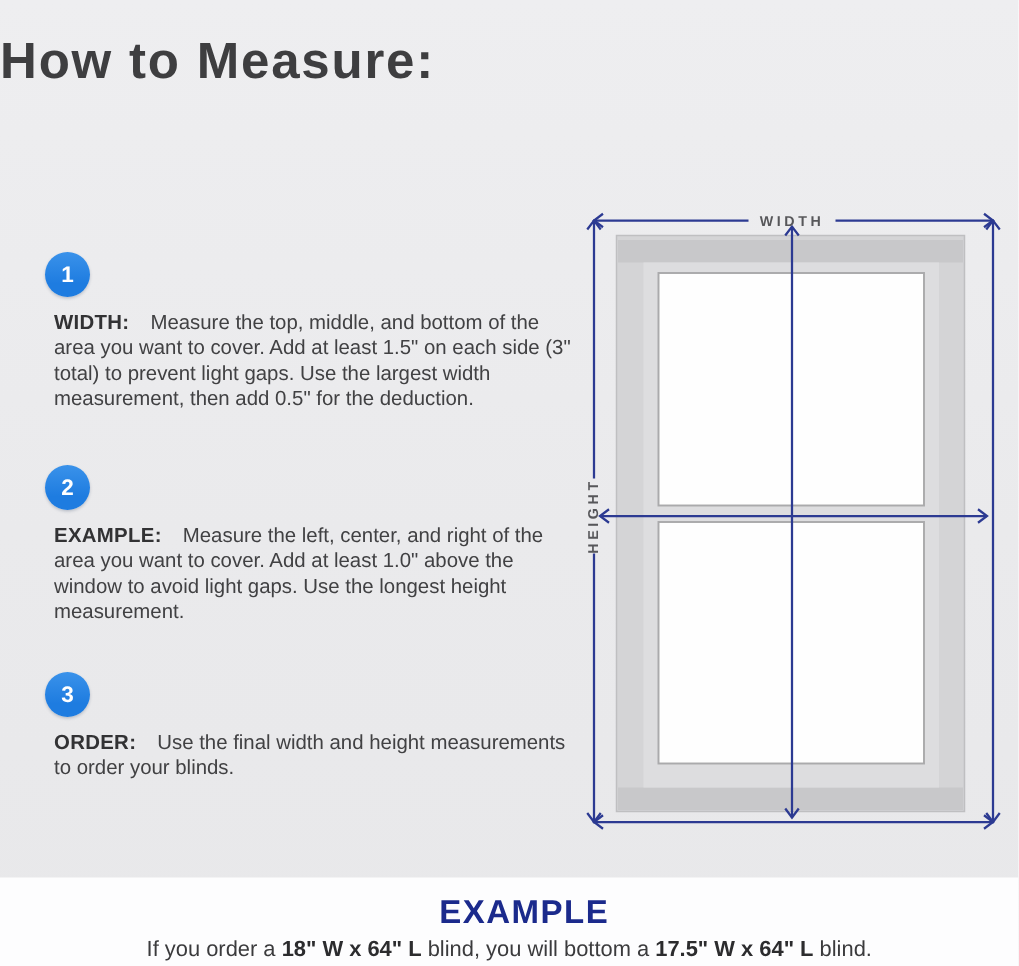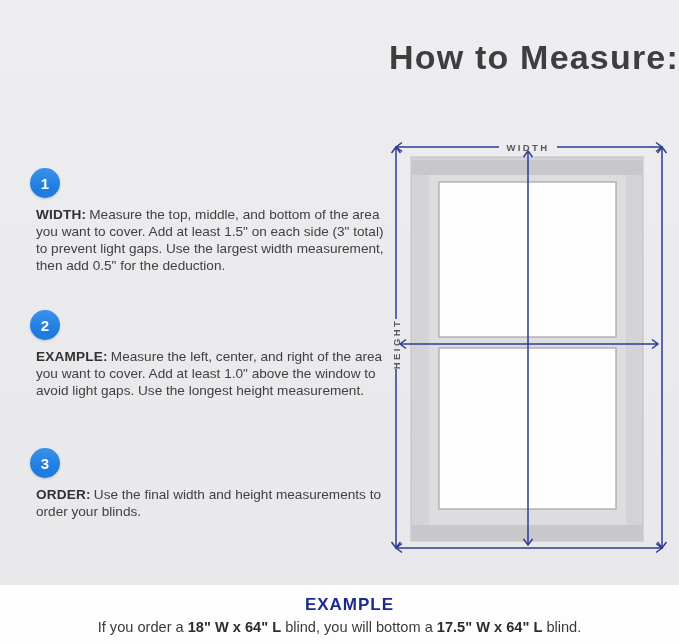--- a/index.html
+++ b/index.html
@@ -6,21 +6,21 @@
   .poster {
     position:relative;
     width:679px; height:644px;
     background:linear-gradient(180deg,#eeeef0 0%,#eaeaec 55%,#e8e8ea 100%);
     font-family:"Liberation Sans", sans-serif;
     overflow:hidden;
     color:#3e3e40;
   }
 
   
-  .title-block { position:absolute; top:40px; left:0; right:0; text-align:right; line-height:1; }
+  .title-block { position:absolute; top:24px; left:0; right:0; text-align:left; line-height:1; }
   .title-line1 { font-size:34px; font-weight:700; letter-spacing:1.2px; color:var(--title-gray,#3e3e40); }
   .title-line2 { margin-top:7px; white-space:nowrap; }
   .title-highlight {
     font-size:46px; font-weight:800; letter-spacing:1px;
     background:linear-gradient(100deg,#1d3fa0 0%,#2f7ce6 48%,#1d55c6 100%);
     -webkit-background-clip:text; background-clip:text;
     color:transparent;
   }
   .title-suffix { font-size:37px; font-weight:500; color:var(--title-gray,#3e3e40); letter-spacing:0.5px; }
 
@@ -28,38 +28,38 @@
   .step { position:absolute; left:30px; width:356px; }
   .step-1 { top:168px; } .step-2 { top:310px; } .step-3 { top:448px; }
   .step-badge {
     width:30px; height:30px; border-radius:50%;
     background:linear-gradient(180deg,#3a92ea 0%, var(--accent-blue,#1e7ce0) 70%);
     color:#fff; font-size:15px; font-weight:700;
     display:flex; align-items:center; justify-content:center;
     box-shadow:0 1px 2px rgba(40,60,90,.25);
   }
   .step-text { margin:9px 0 0 6px; font-size:13.6px; line-height:1.24; color:#414143; }
-  .step-text b { font-weight:700; color:#323234; margin-right:3px; letter-spacing:0.2px; }
+  .step-text b { font-weight:700; color:#323234; margin-right:14px; letter-spacing:0.2px; }
 
   
   .diagram { position:absolute; left:375px; top:130px; width:300px; height:452px; }
   .diagram svg { display:block; }
   .meas { stroke:var(--navy,#2c3a92); stroke-width:1.5; fill:none; }
   .meas-label {
     font-family:"Liberation Sans",sans-serif;
     font-size:9.5px; font-weight:700; letter-spacing:2.4px; fill:#57575a;
   }
 
   
   .example-band {
     position:absolute; left:0; right:0; top:585px; height:59px;
     background:#fdfdfe; text-align:center;
     box-sizing:border-box; padding-top:10px;
   }
-  .example-heading { font-size:17px; font-weight:700; letter-spacing:1px; color:var(--heading-navy,#1b2a8c);padding-left:20px; }
+  .example-heading { font-size:22px; font-weight:700; letter-spacing:1px; color:var(--heading-navy,#1b2a8c);padding-left:20px; }
   .example-line { margin-top:4px; font-size:14.6px; color:#3b3b3d; }
   .example-line b { font-weight:700; color:#2c2c2e; }
 </style>
 </head>
 <body>
 
 <div class="poster">
 
   <header class="title-block">
     <div class="title-line1">How to Measure:</div>

